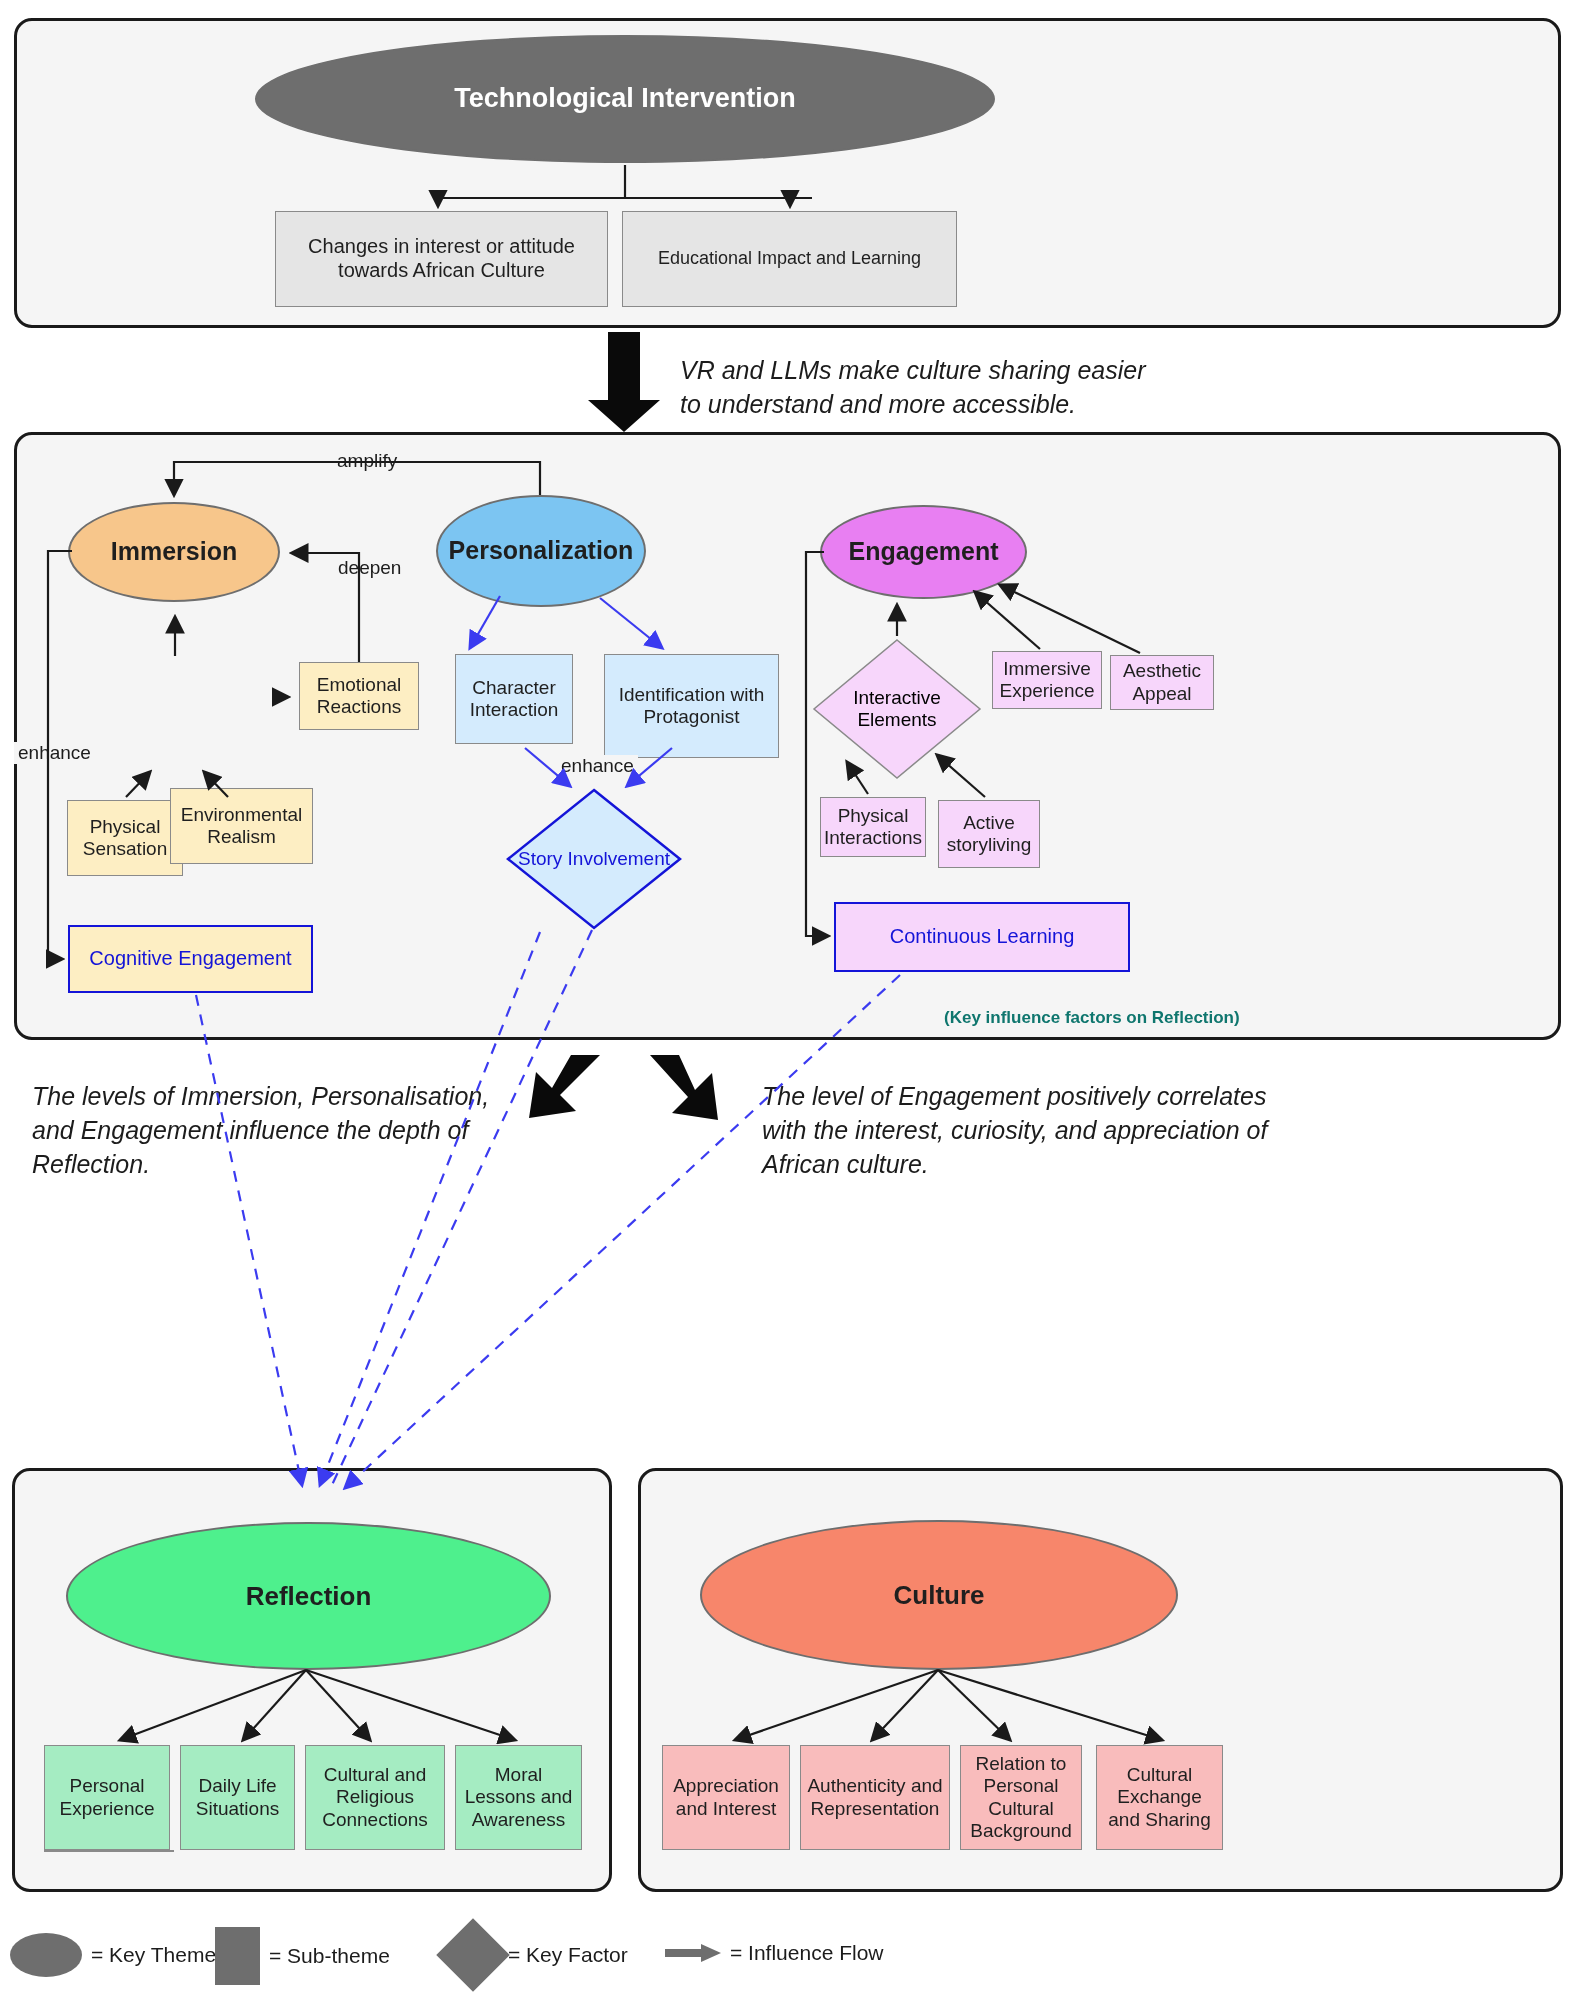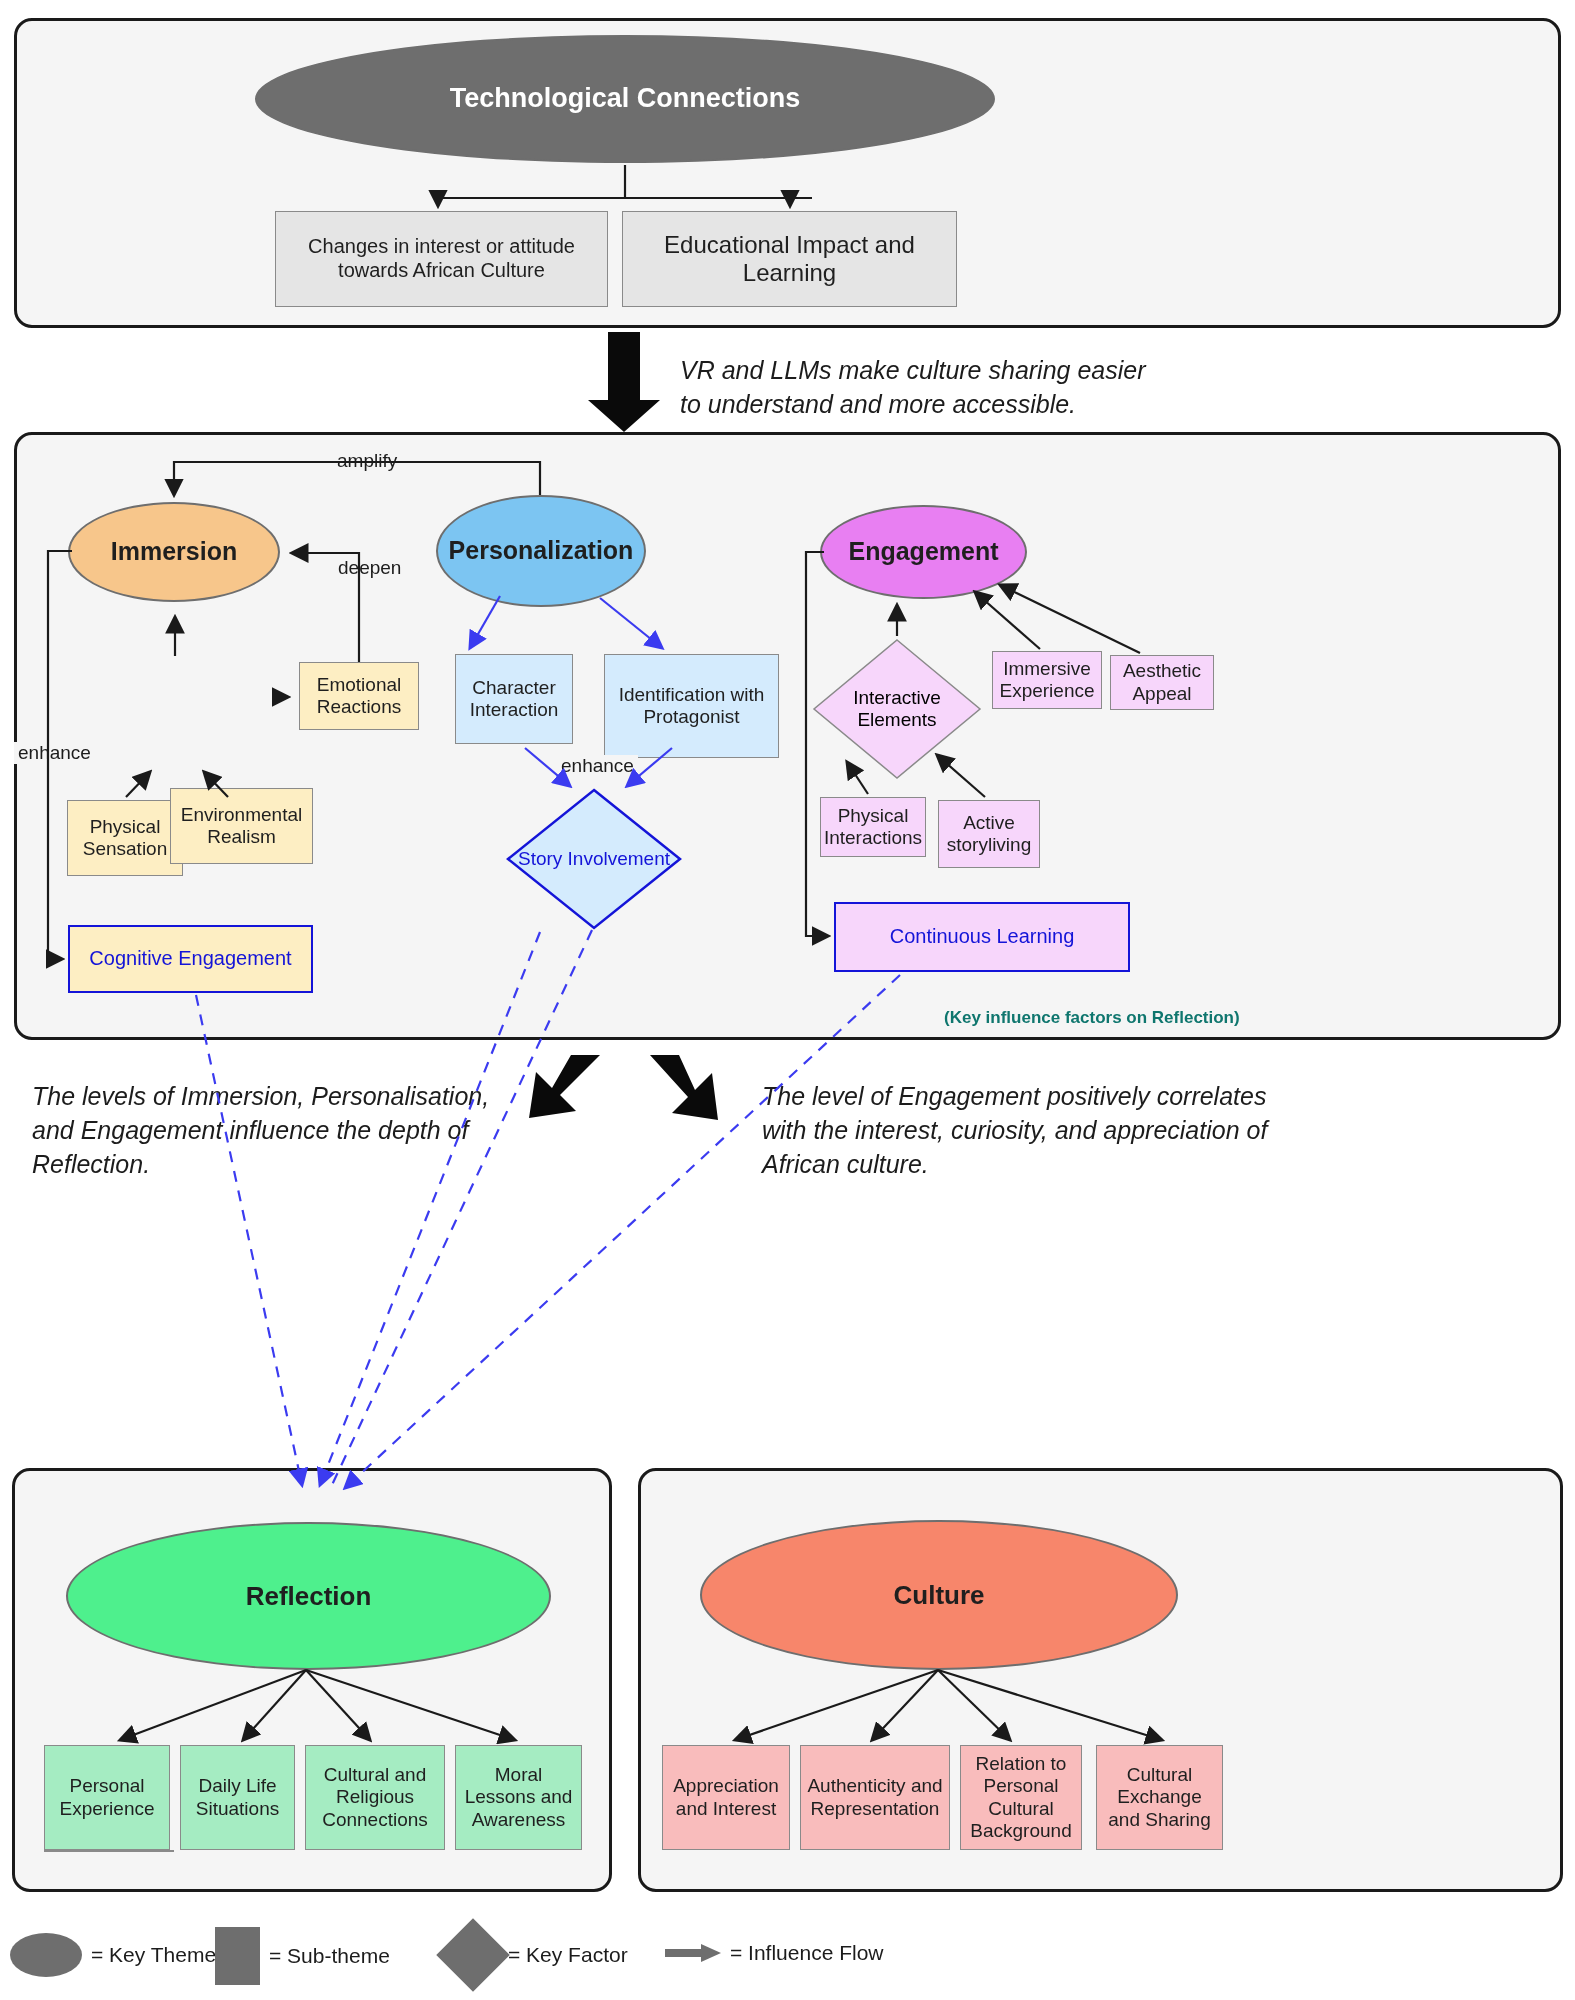--- a/index.html
+++ b/index.html
@@ -138,25 +138,25 @@
     border-left: 20px solid #6e6e6e;
   }
 </style>
 </head>
 <body>
 
 <div id="page">
 
   <div class="panel" style="left:14px; top:18px; width:1547px; height:310px;"></div>
 
-  <div class="node ellipse" style="left:255px; top:35px; width:740px; height:128px; background:#6e6e6e; color:#ffffff; font-size:27px;">Technological Connections</div>
+  <div class="node ellipse" style="left:255px; top:35px; width:740px; height:128px; background:#6e6e6e; color:#ffffff; font-size:27px;">Technological Intervention</div>
 
   <div class="node rect" style="left:275px; top:211px; width:333px; height:96px; background:#e5e5e5; font-size:20px; padding:0 14px;">Changes in interest or attitude towards African Culture</div>
 
-  <div class="node rect" style="left:622px; top:211px; width:335px; height:96px; background:#e5e5e5; font-size:24px; padding:0 28px;">Educational Impact and Learning</div>
+  <div class="node rect" style="left:622px; top:211px; width:335px; height:96px; background:#e5e5e5; font-size:18px; padding:0 28px;">Educational Impact and Learning</div>
 
   <div class="note" style="left:680px; top:354px; width:470px;">VR and LLMs make culture sharing easier to understand and more accessible.</div>
 
   <div class="panel" style="left:14px; top:432px; width:1547px; height:608px;"></div>
 
   <div class="node ellipse" style="left:68px; top:502px; width:212px; height:100px; background:#f7c68b; font-size:25px;">Immersion</div>
 
 
   <div class="node rect" style="left:299px; top:662px; width:120px; height:68px; background:#fdeec3; font-size:19px; padding:0 6px;">Emotional Reactions</div>
 

